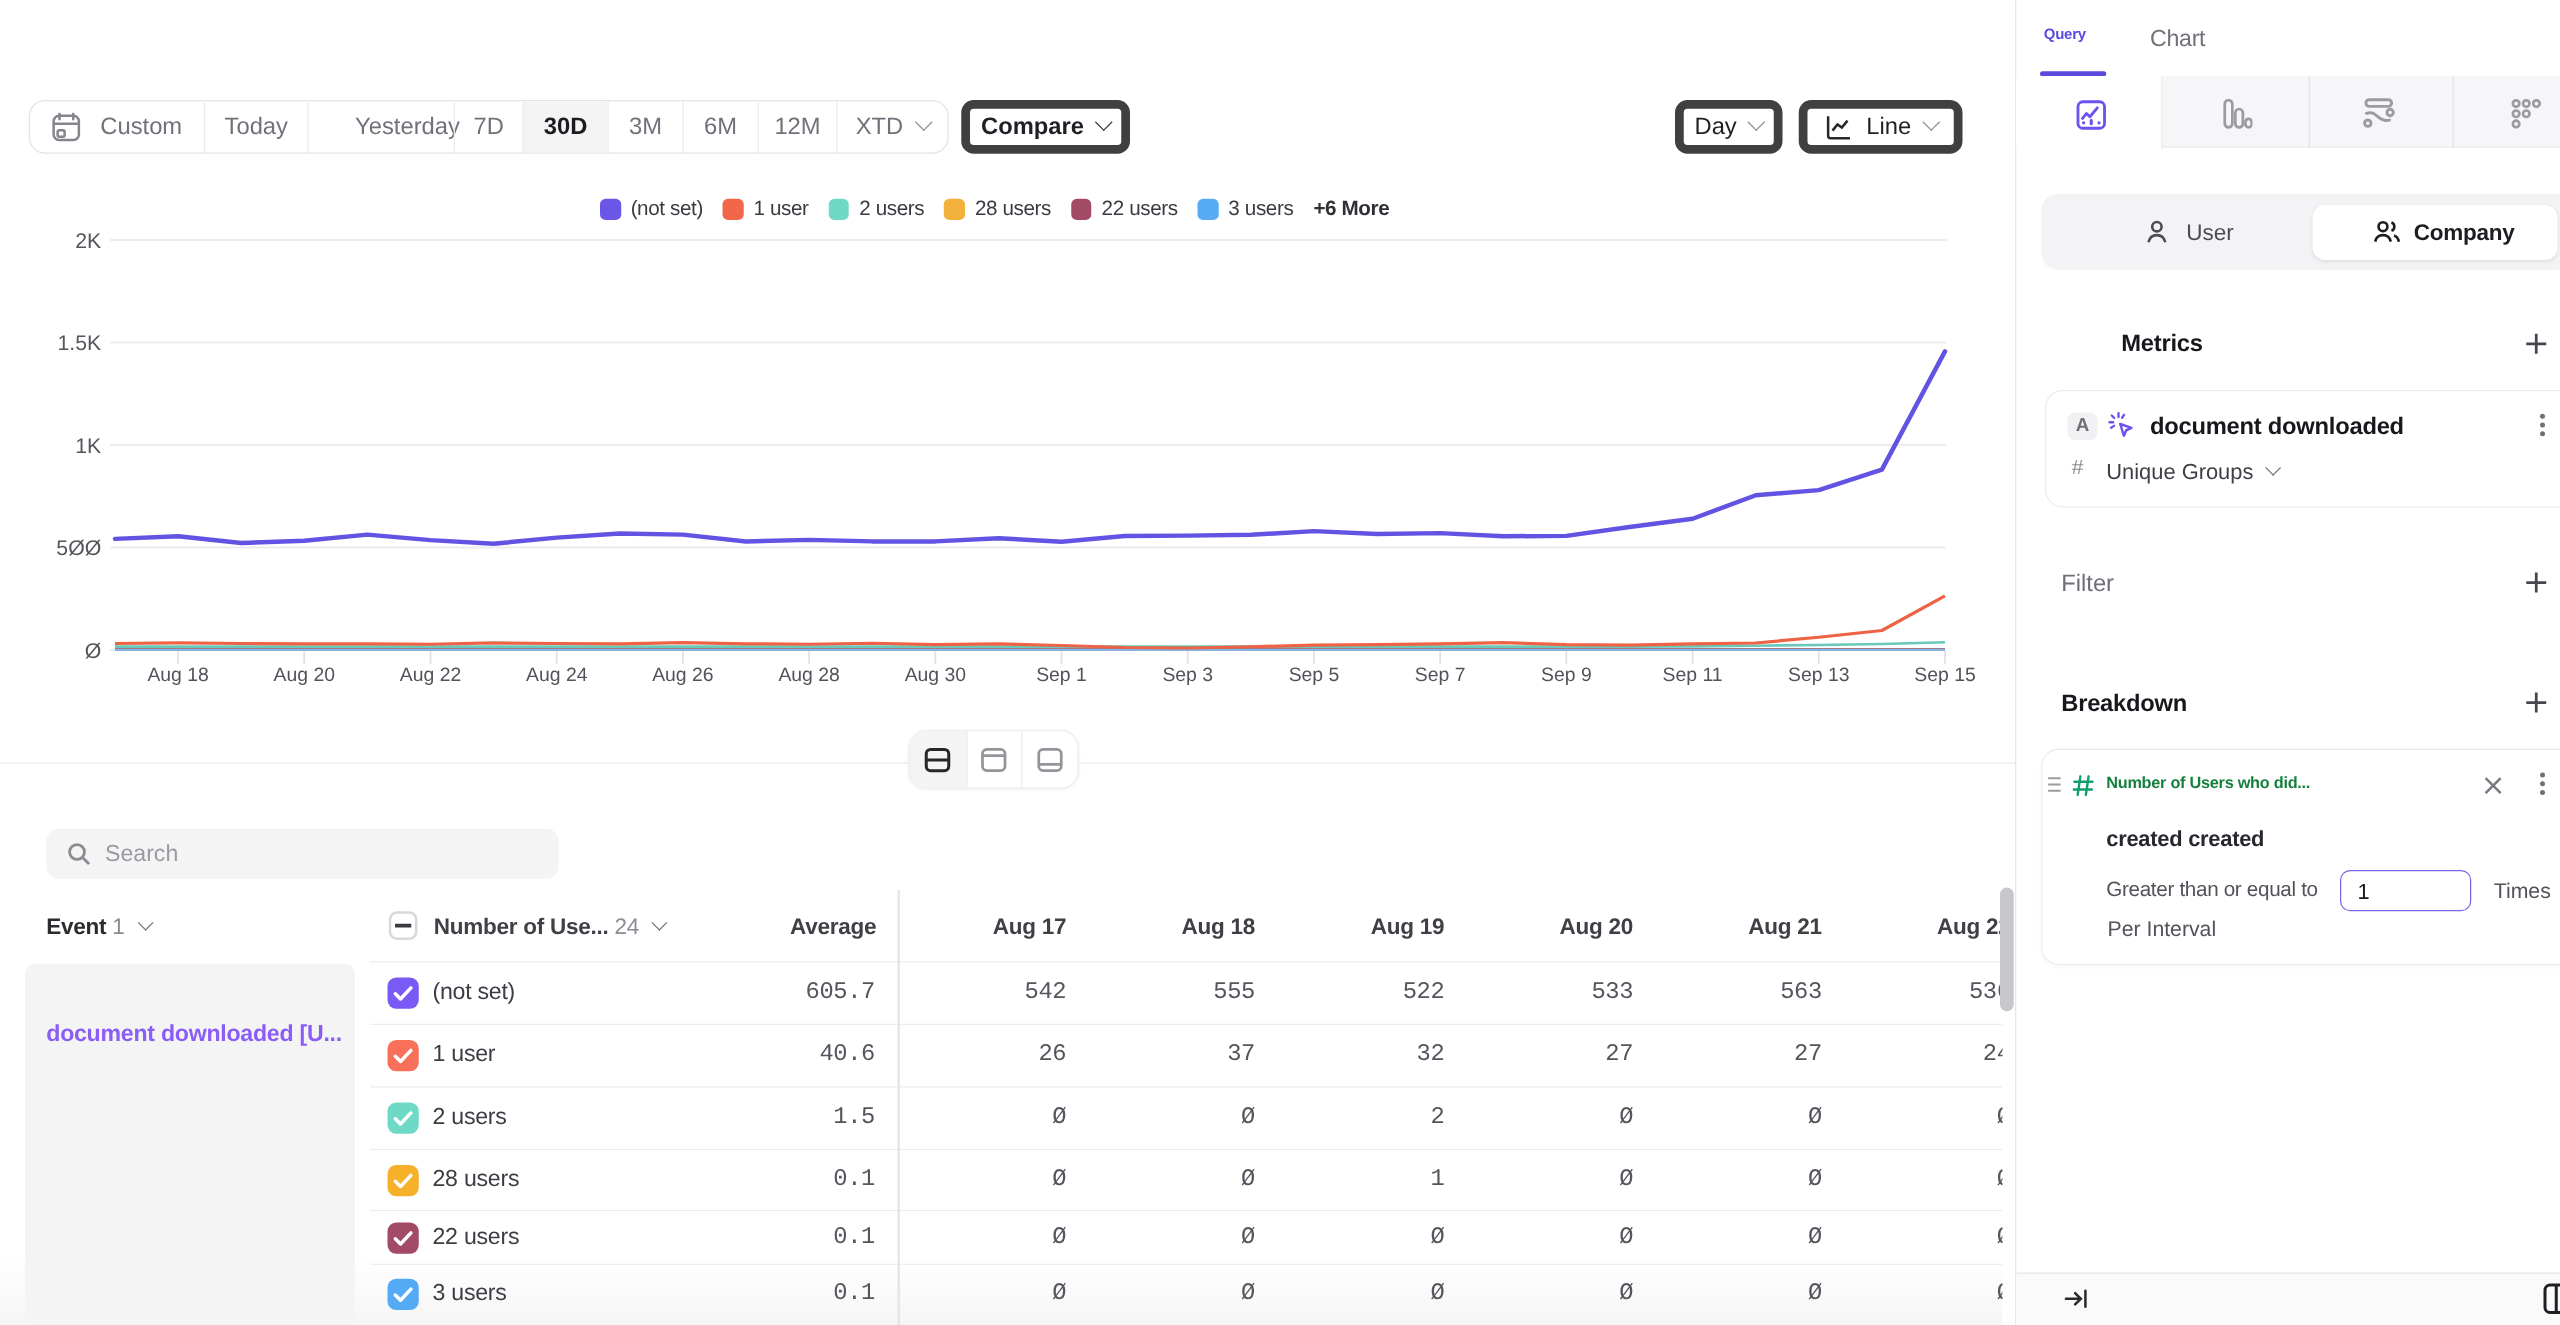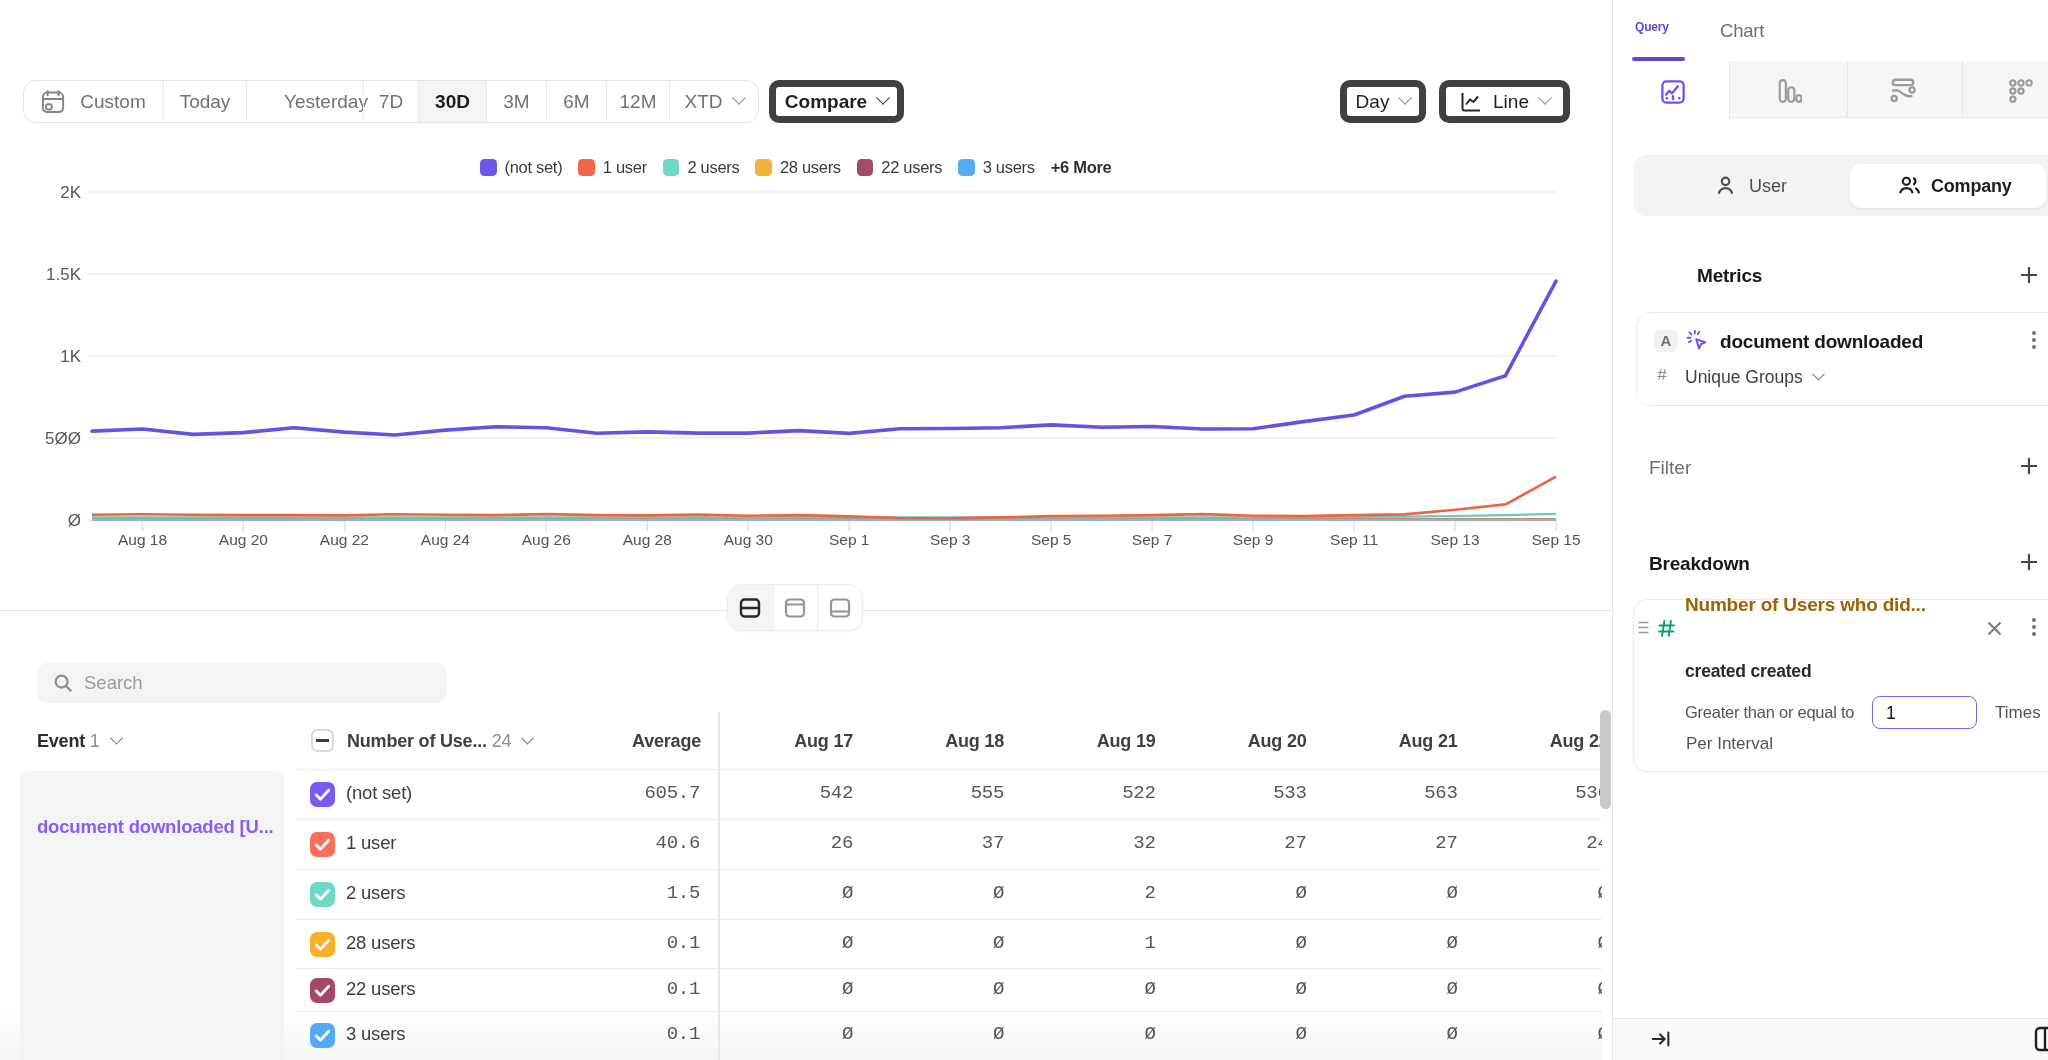--- a/index.html
+++ b/index.html
@@ -337,21 +337,21 @@
     <svg class="abs" style="left:405px;top:551px;" width="22" height="22" viewBox="0 0 22 22" stroke="#46464e" stroke-width="2.2">
       <path d="M11 3v16M3 11h16"></path>
     </svg>
     <div class="abs" style="left:20px;top:599px;width:433px;height:173px;border:1px solid #ebebee;border-radius:14px;box-shadow:0 1px 4px rgba(0,0,0,0.04);"></div>
     <svg class="abs" style="left:24px;top:620px;" width="13" height="15" viewBox="0 0 13 15" stroke="#9b9ba1" stroke-width="1.6">
       <path d="M1.5 2.5h10M1.5 7.5h10M1.5 12.5h10"></path>
     </svg>
     <svg class="abs" style="left:43px;top:618px;" width="21" height="21" viewBox="0 0 24 24" fill="none" stroke="#0e9f6e" stroke-width="2.2" stroke-linecap="round">
       <path d="M9.5 3.5L7 20.5M17 3.5l-2.5 17M4 8.5h16.5M3.5 15.5H20"></path>
     </svg>
-    <div class="abs" style="left:72px;top:594px;font-size:19px;font-weight:bold;color:#a16207;letter-spacing:-0.2px;">Number of Users who did...</div>
+    <div class="abs" style="left:72px;top:618px;font-size:13px;font-weight:bold;color:#15803d;letter-spacing:-0.2px;">Number of Users who did...</div>
     <svg class="abs" style="left:372px;top:619px;" width="19" height="19" viewBox="0 0 19 19" stroke="#7a7a82" stroke-width="2">
       <path d="M3.5 3.5l12 12M15.5 3.5l-12 12"></path>
     </svg>
     <svg class="abs" style="left:414px;top:615px;" width="14" height="26" viewBox="0 0 14 26" fill="#6f6f78">
       <circle cx="7" cy="5" r="2"></circle>
       <circle cx="7" cy="12" r="2"></circle>
       <circle cx="7" cy="19" r="2"></circle>
     </svg>
     <div class="abs" style="left:72px;top:661px;font-size:17.5px;font-weight:bold;color:#27272e;letter-spacing:-0.2px;">created created</div>
     <div class="abs" style="left:72px;top:703px;font-size:16.5px;color:#52525b;letter-spacing:-0.25px;">Greater than or equal to</div>

